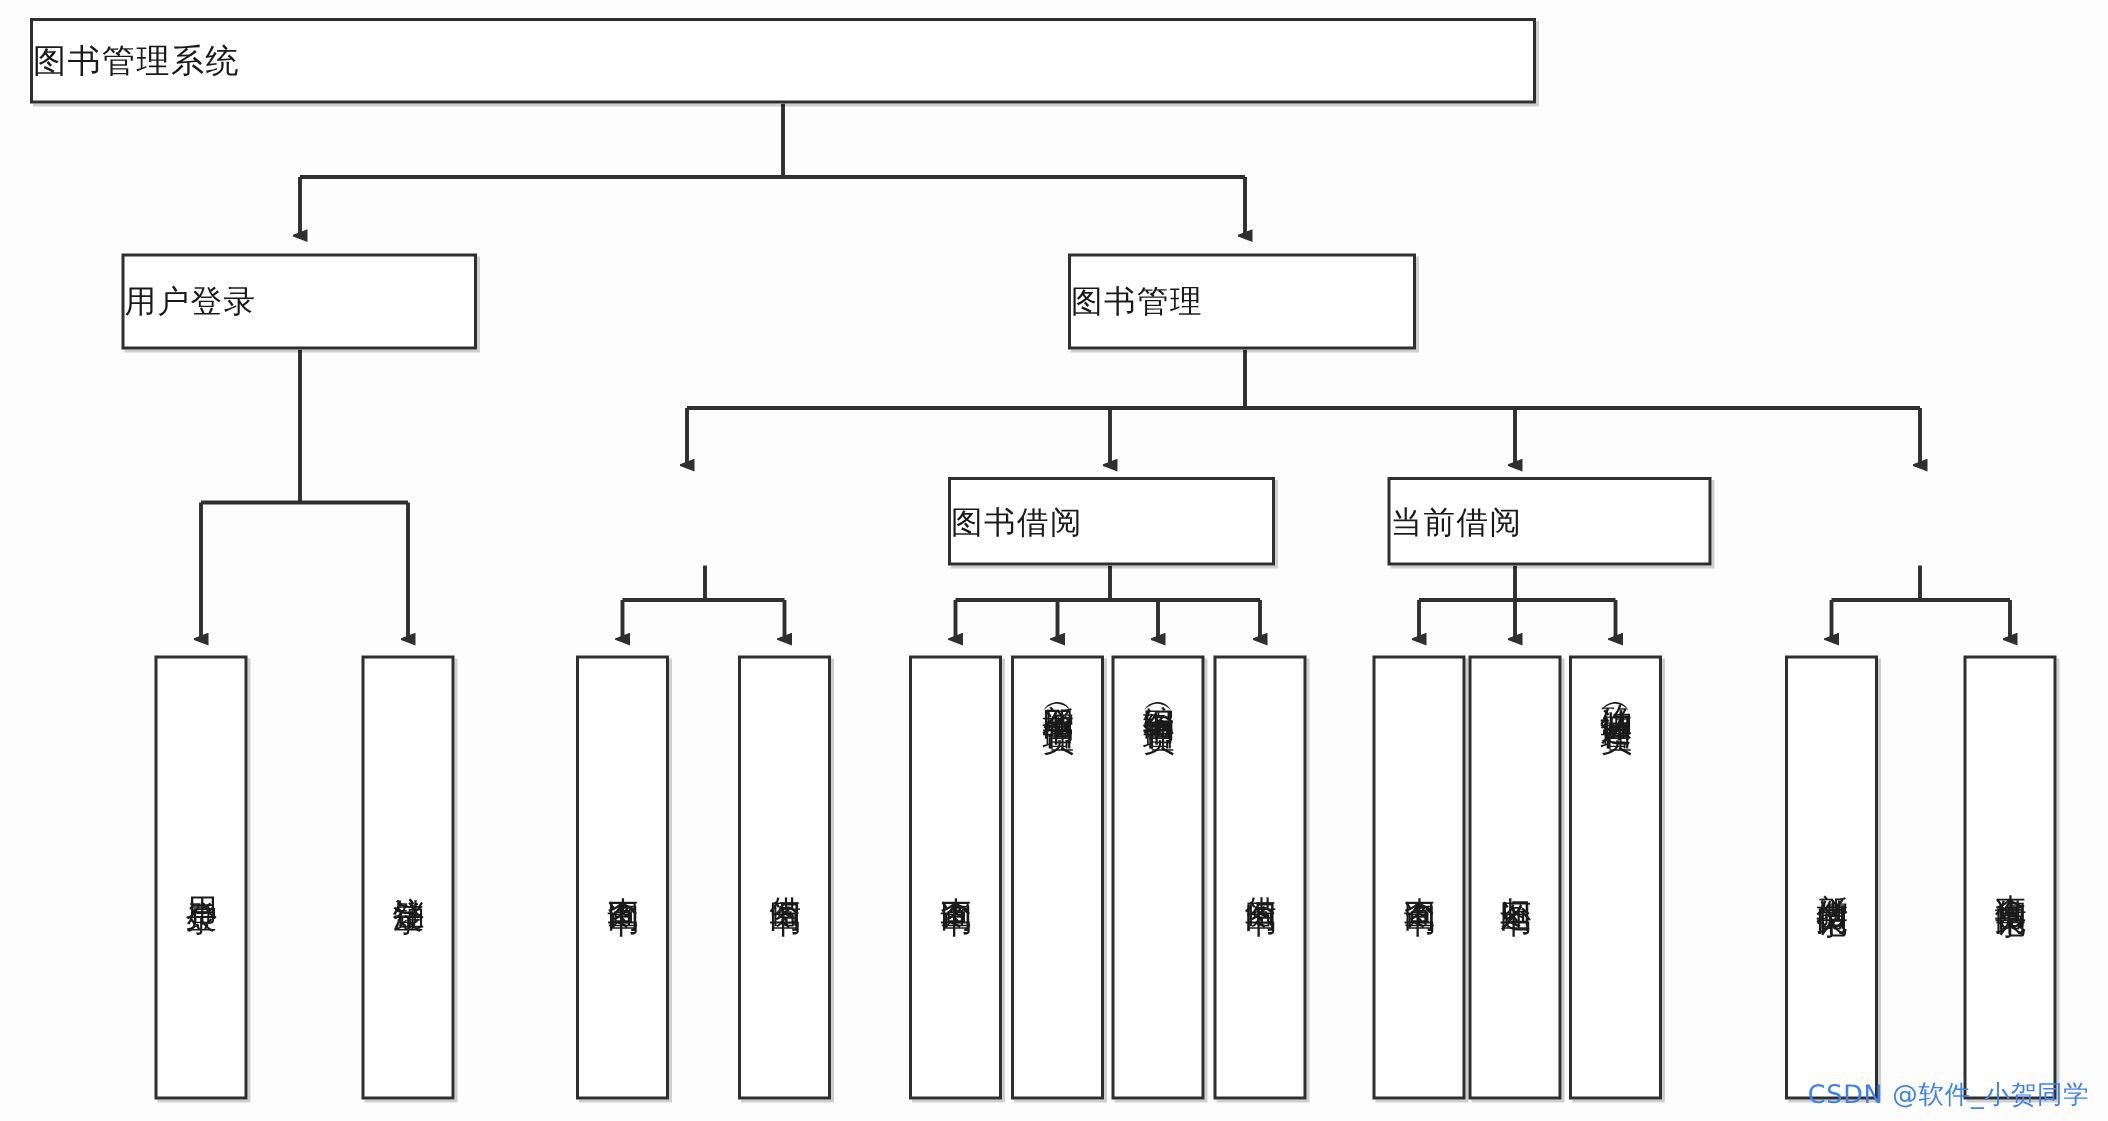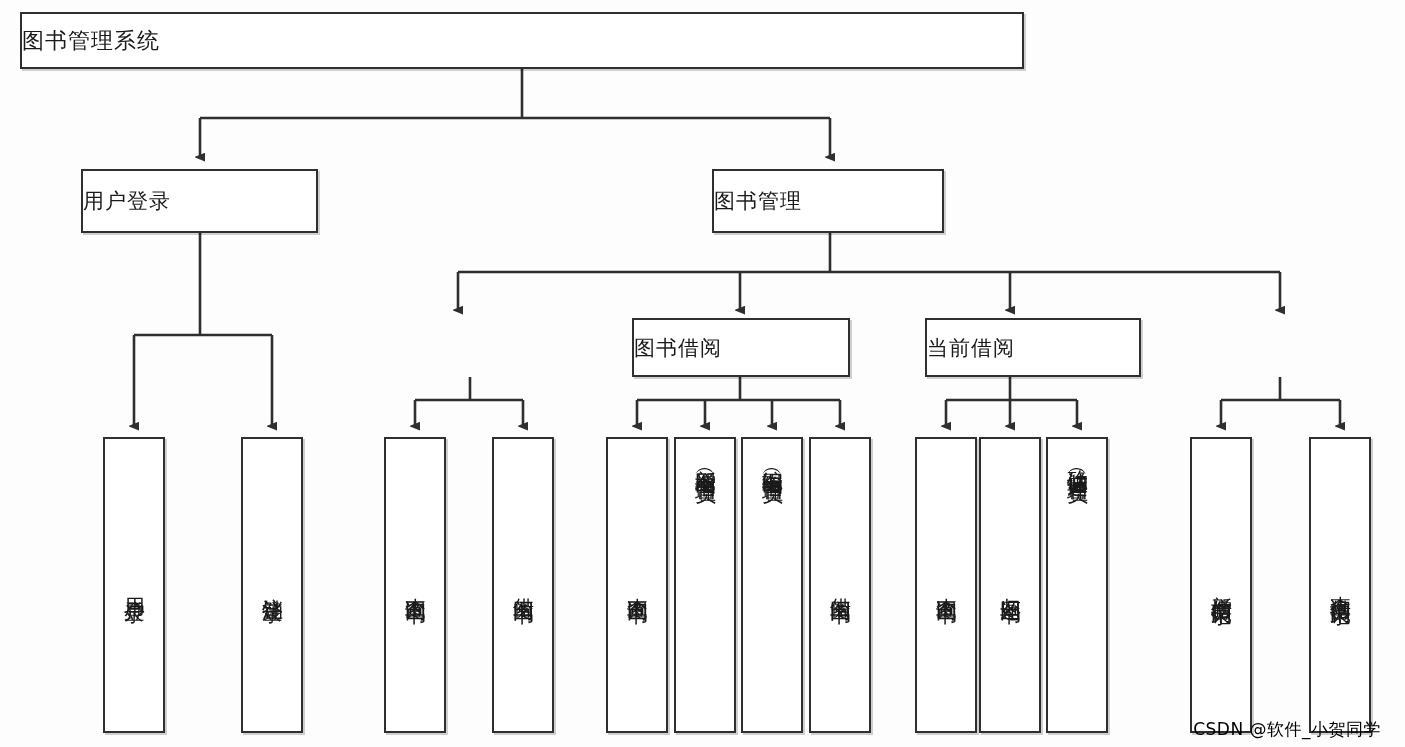--- a/index.html
+++ b/index.html
@@ -37,24 +37,24 @@
     font-size: 21px;
     line-height: 1.28;
     letter-spacing: 2px;
     white-space: nowrap;
     color: #1a1a1a;
   }
   .v-node.centered { align-items: center; padding-top: 0; }
 
   .watermark {
     position: absolute;
-    right: 24px;
+    right: 12px;
     bottom: 6px;
     font-size: 17px;
-    color: #000000;
+    color: #3b82f6;
     letter-spacing: 0.5px;
     white-space: nowrap;
   }
 </style>
 </head>
 <body>
 
 <div id="stage">
 
   <svg id="wires" viewBox="0 0 1405 747">

